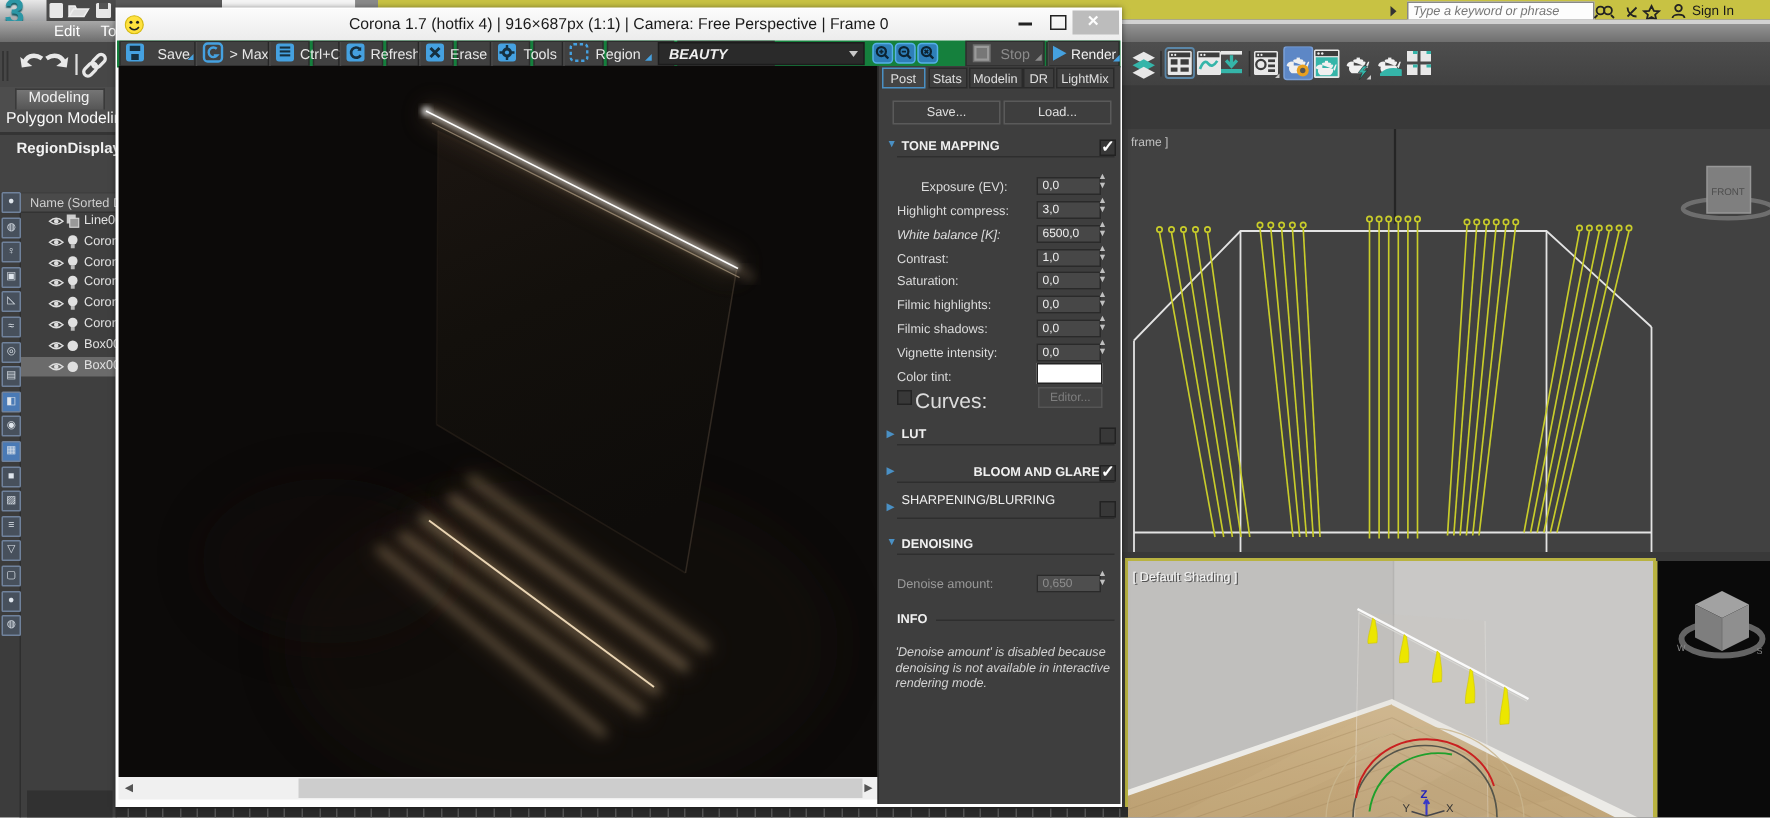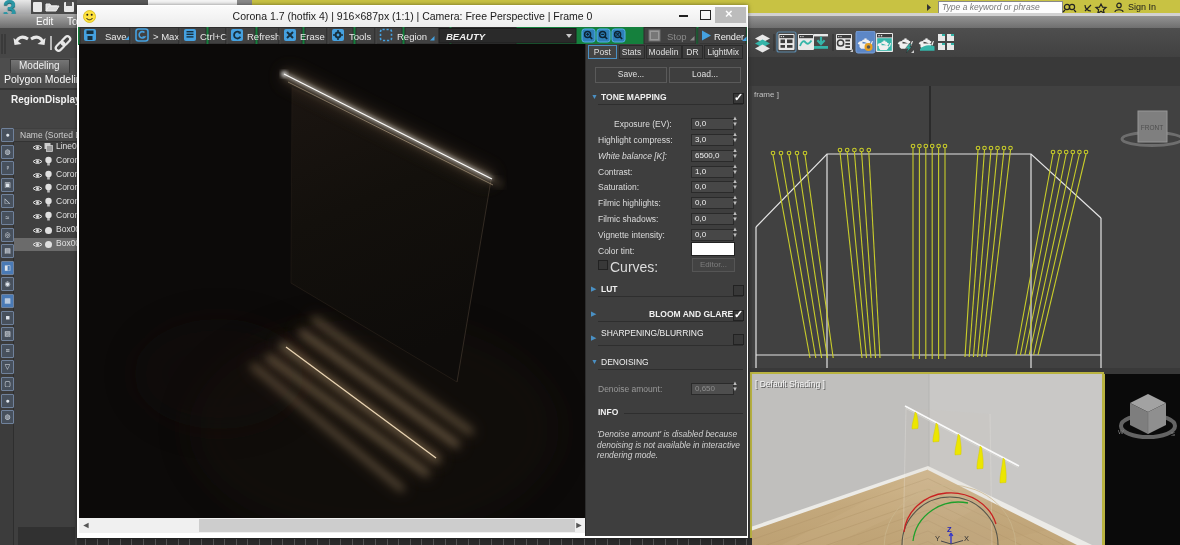--- a/index.html
+++ b/index.html
@@ -698,21 +698,21 @@
       <div class="tx" style="left:15px;top:265px;font-size:8.5px;color:#f0f0f0;font-weight:bold;margin-left:48px;">BLOOM AND GLARE</div>
       <div class="abs" style="left:12px;top:277px;width:145px;height:1px;background:#2e2e2e;"></div>
       <div class="abs" style="left:147px;top:266px;width:9px;height:9px;background:#383838;border:1px solid #222;">
         <div style="position:absolute;color:#fff;font-size:11px;font-weight:bold;left:0px;top:-3px;">✓</div>
       </div>
       <div class="tx" style="left:5px;top:290px;color:#4a90c4;font-size:7px;">▶</div>
       <div class="tx" style="left:15px;top:284px;font-size:8.5px;color:#f0f0f0;font-weight:normal;">SHARPENING/BLURRING</div>
       <div class="abs" style="left:12px;top:301px;width:145px;height:1px;background:#2e2e2e;"></div>
       <div class="abs" style="left:147px;top:290px;width:9px;height:9px;background:#383838;border:1px solid #222;"></div>
       <div class="tx" style="left:5px;top:314px;color:#4a90c4;font-size:7px;">▼</div>
-      <div class="tx" style="left:15px;top:313px;font-size:8.5px;color:#f0f0f0;font-weight:normal;">DENOISING</div>
+      <div class="tx" style="left:15px;top:313px;font-size:8.5px;color:#f0f0f0;font-weight:bold;">DENOISING</div>
       <div class="abs" style="left:12px;top:325px;width:145px;height:1px;background:#2e2e2e;"></div>
       <div class="tx" style="left:12px;top:340px;font-size:8.5px;color:#9a9a9a;">Denoise amount:</div>
       <div class="abs" style="left:105px;top:339px;width:38px;height:10px;background:#4e4e4e;border:1px solid #2a2a2a;font-size:8px;color:#8e8e8e;padding-left:3px;line-height:10px;">0,650</div>
       <div class="tx" style="left:146px;top:336px;font-size:6px;color:#c0c0c0;line-height:6px;">▲<br>▼</div>
       <div class="tx" style="left:12px;top:363px;font-size:8.5px;color:#f0f0f0;font-weight:bold;">INFO</div>
       <div class="abs" style="left:38px;top:369px;width:119px;height:1px;background:#2e2e2e;"></div>
       <div class="tx" style="left:11px;top:385px;font-size:8.4px;color:#d2d2d2;white-space:normal;width:148px;line-height:10.5px;font-style:italic;">'Denoise amount' is disabled because denoising is not available in interactive rendering mode.</div>
     </div>
 </div>
 

